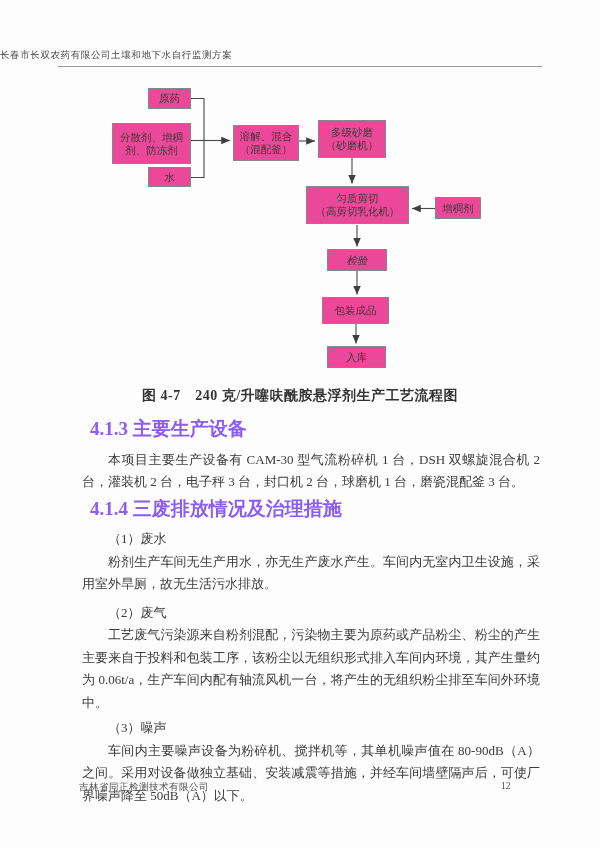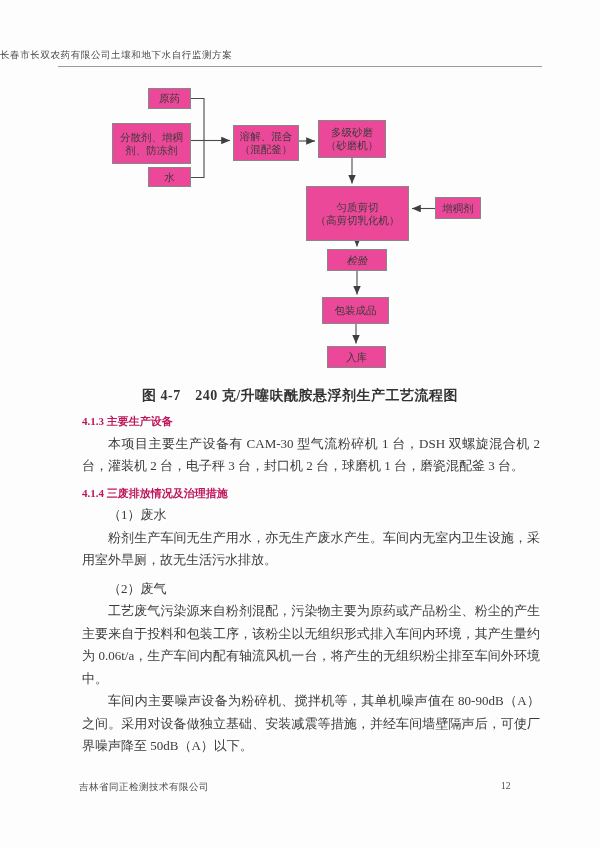--- a/index.html
+++ b/index.html
@@ -29,21 +29,21 @@
   .caption{
     position:absolute;top:387px;left:0;width:600px;text-align:center;
     font-weight:bold;font-size:14px;letter-spacing:0.5px;color:#333;
   }
   
   .body-col{
     position:absolute;top:410px;left:82px;width:458px;
     font-size:13px;line-height:22.5px;
     text-align:justify;text-justify:inter-ideograph;
   }
-  .body-col h3{margin:0;font-size:11px;font-weight:bold;color:#be185d;}
+  .body-col h3{margin:8px;font-size:19px;font-weight:bold;color:#8b5cf6;}
   .body-col p{margin:0;text-indent:2em;color:#3b3b3b;}
   .mt4{margin-top:4px !important;}
   .mt6{margin-top:6px !important;}
   .mt3{margin-top:3px !important;}
   
   .footer-company{
     position:absolute;top:781px;left:79px;font-size:9.5px;letter-spacing:0.5px;color:#4a4a4a;
   }
   .footer-page{
     position:absolute;top:781px;left:501px;font-size:9.5px;color:#4a4a4a;
@@ -78,21 +78,21 @@
     </svg>
 
     <div class="fc-box" style="left:148px;top:8px;width:43px;height:21px;">原药</div>
     <div class="fc-box" style="left:112px;top:43px;width:79px;height:41px;text-align:center;">分散剂、增稠
 剂、防冻剂</div>
     <div class="fc-box" style="left:148px;top:87px;width:43px;height:20px;">水</div>
     <div class="fc-box" style="left:233px;top:45px;width:66px;height:36px;">溶解、混合
 （混配釜）</div>
     <div class="fc-box" style="left:318px;top:40px;width:68px;height:38px;">多级砂磨
 （砂磨机）</div>
-    <div class="fc-box" style="left:306px;top:106px;width:103px;height:55px;">匀质剪切
+    <div class="fc-box" style="left:306px;top:106px;width:103px;height:38px;">匀质剪切
 （高剪切乳化机）</div>
     <div class="fc-box" style="left:435px;top:117px;width:46px;height:22px;">增稠剂</div>
     <div class="fc-box" style="left:327px;top:169px;width:60px;height:22px;font-style:italic;">检验</div>
     <div class="fc-box" style="left:322px;top:217px;width:67px;height:27px;">包装成品</div>
     <div class="fc-box" style="left:327px;top:266px;width:59px;height:22px;">入库</div>
   </div>
 
   <div class="caption">图 4-7　240 克/升噻呋酰胺悬浮剂生产工艺流程图</div>
 
   <div class="body-col">
@@ -100,19 +100,20 @@
     <p>本项目主要生产设备有 CAM-30 型气流粉碎机 1 台，DSH 双螺旋混合机 2 台，灌装机 2 台，电子秤 3 台，封口机 2 台，球磨机 1 台，磨瓷混配釜 3 台。</p>
 
     <h3 class="mt4">4.1.4 三废排放情况及治理措施</h3>
 
     <p>（1）废水</p>
     <p>粉剂生产车间无生产用水，亦无生产废水产生。车间内无室内卫生设施，采用室外旱厕，故无生活污水排放。</p>
 
     <p class="mt6">（2）废气</p>
     <p>工艺废气污染源来自粉剂混配，污染物主要为原药或产品粉尘、粉尘的产生主要来自于投料和包装工序，该粉尘以无组织形式排入车间内环境，其产生量约为 0.06t/a，生产车间内配有轴流风机一台，将产生的无组织粉尘排至车间外环境中。</p>
 
+    <p class="mt3">（3）噪声</p>
     <p>车间内主要噪声设备为粉碎机、搅拌机等，其单机噪声值在 80-90dB（A）之间。采用对设备做独立基础、安装减震等措施，并经车间墙壁隔声后，可使厂界噪声降至 50dB（A）以下。</p>
   </div>
 
   <div class="footer-company">吉林省同正检测技术有限公司</div>
   <div class="footer-page">12</div>
 
 </div>
 
 </body></html>

